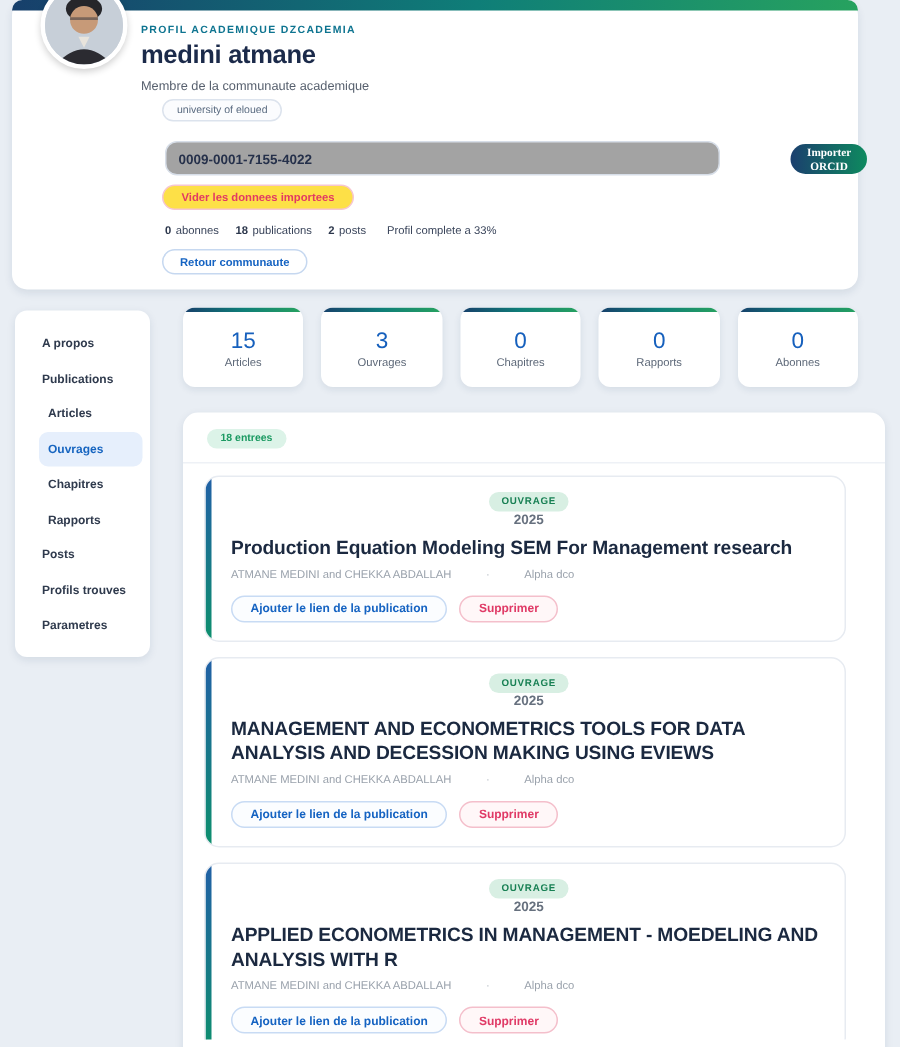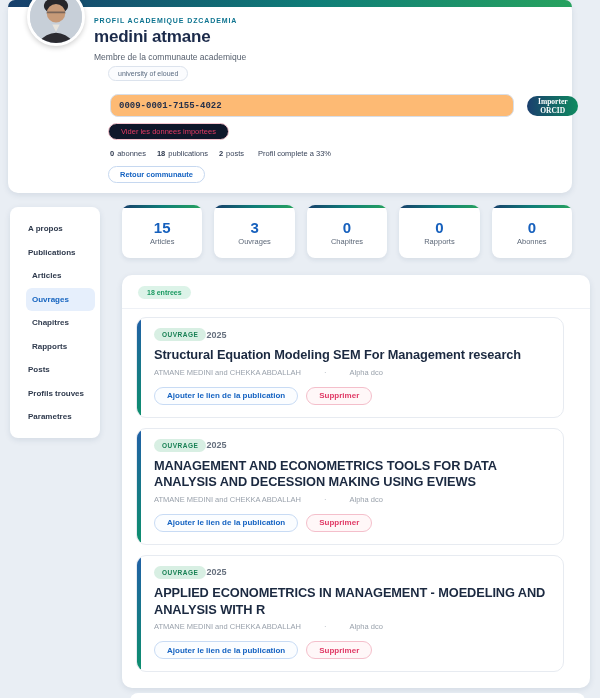--- a/index.html
+++ b/index.html
@@ -31,37 +31,37 @@
   .prof-name {
     position:absolute; left:86px; top:27px; font-size:17px; font-weight:800;
     color:#1b2a4a; letter-spacing:-.2px;
   }
   .prof-sub { position:absolute; left:86px; top:52px; font-size:8.5px; color:#57606e; }
   .aff-badge {
     position:absolute; left:100px; top:66px; font-size:7px; color:#5a6b80;
     border:1px solid #dce3ed; background:#fbfcfe; border-radius:999px; padding:3px 9px;
   }
   .orcid-input {
-    position:absolute; left:102px; top:94px; width:404px; height:23px;
-    border:1px solid #d7dee8; border-radius:8px; background:#fdba74;
-    font-family:Liberation Mono, monospace; font-size:9px; font-weight:600;
+    position:absolute; left:102px; top:94px; width:370px; height:23px;
+    border:1px solid #d7dee8; border-radius:8px; background:#a3a3a3;
+    font-family:Liberation Sans, sans-serif; font-size:9px; font-weight:600;
     color:#25304a; padding:0 8px; outline:none;
   }
   .btn-import {
     position:absolute; left:478px; top:96px; height:20px; padding:0 11px;
     border:none; border-radius:999px; cursor:pointer;
     background:linear-gradient(90deg,#1b3f6e,#0e8a5f);
     color:#fff; font-size:7.5px; font-weight:800;
     font-family:Liberation Serif, serif;
     margin-left:41px;
   }
   .btn-clear {
     position:absolute; left:100px; top:123px; height:17px; padding:0 12px;
-    background:#0f172a; border:1px solid #f6c6d0; border-radius:999px; cursor:pointer;
-    color:#e23a63; font-size:7.5px; font-weight:400;
+    background:#fde047; border:1px solid #f6c6d0; border-radius:999px; cursor:pointer;
+    color:#e23a63; font-size:7.5px; font-weight:700;
     font-family:"Liberation Sans", sans-serif;
   }
   .hstats { position:absolute; left:102px; top:149px; display:flex; gap:11px; font-size:7.5px; color:#39445a; }
   .hstat { display:flex; gap:3px; align-items:baseline; }
   .hstat b { font-weight:800; color:#2c374c; }
   .btn-retour {
     position:absolute; left:100px; top:166px; height:17px; padding:0 11px;
     background:#fff; border:1px solid #c6d8f0; border-radius:999px; cursor:pointer;
     color:#1563c2; font-size:7.5px; font-weight:800;
     font-family:"Liberation Sans", sans-serif;
@@ -84,21 +84,21 @@
   .stat-row { position:absolute; left:122px; top:205px; width:450px; display:flex; gap:12px; }
   .stat-card {
     position:relative; flex:1; height:53px; background:#fff; border-radius:8px;
     box-shadow:0 2px 5px rgba(23,52,88,.09); overflow:hidden;
     display:flex; flex-direction:column; align-items:center; justify-content:center; gap:2px;
   }
   .stat-card::before {
     content:""; position:absolute; top:0; left:0; right:0; height:3px;
     background:linear-gradient(90deg,#173f6b,#0f7e78,#27a25f);
   }
-  .stat-num { font-size:15px; font-weight:700; color:#1660bd; line-height:1; margin-top:3px; }
+  .stat-num { font-size:15px; font-weight:400; color:#1660bd; line-height:1; margin-top:3px; }
   .stat-label { font-size:7.5px; color:#5d6878; }
 
   
   .production {
     position:absolute; left:122px; top:275px; width:468px; min-height:408px;
     background:#fff; border-radius:10px; box-shadow:0 2px 6px rgba(23,52,88,.10);
     padding-bottom:6px;
   }
   .prod-head {
     display:flex; align-items:center; justify-content:space-between;
@@ -111,21 +111,21 @@
   }
   .pub-card {
     position:relative; margin:8px 26px 10px 14px; background:#fff;
     border:1px solid #e7ebf1; border-radius:10px; padding:10px 12px 12px 17px;
     overflow:hidden;
   }
   .pub-accent {
     position:absolute; left:0; top:0; bottom:0; width:4px;
     background:linear-gradient(180deg,#2160a6,#0d8f6d);
   }
-  .pub-top { display:flex; align-items:center; justify-content:flex-start; }
+  .pub-top { display:flex; align-items:center; justify-content:space-between;flex-direction:column; }
   .pub-type {
     background:#d8efe3; color:#188054; font-size:6.5px; font-weight:800;
     letter-spacing:.5px; border-radius:999px; padding:3px 8px;
   }
   .pub-year { font-size:9px; font-weight:600; color:#66707e; }
   .pub-title { font-size:12.8px; font-weight:800; color:#1b2940; line-height:1.3; margin-top:6px; letter-spacing:-.1px; }
   .pub-authors { display:flex; gap:23px; align-items:baseline; margin-top:4px; font-size:7.5px; color:#9aa2ac; }
   .pub-authors .dot { color:#b6bcc4; }
   .pub-actions { display:flex; gap:8px; margin-top:10px; }
   .btn-link {
@@ -271,21 +271,21 @@
     </div>
 
     <div>
 
         <article class="pub-card">
           <span class="pub-accent"></span>
           <div class="pub-top">
             <span class="pub-type">OUVRAGE</span>
             <span class="pub-year">2025</span>
           </div>
-          <h3 class="pub-title">Structural Equation Modeling SEM For Management research</h3>
+          <h3 class="pub-title">Production Equation Modeling SEM For Management research</h3>
           <div class="pub-authors">
             <span>ATMANE MEDINI and CHEKKA ABDALLAH</span>
             <span class="dot">·</span>
             <span>Alpha dco</span>
           </div>
           <div class="pub-actions">
             <button class="btn-link">Ajouter le lien de la publication</button>
             <button class="btn-delete">Supprimer</button>
           </div>
         </article>

